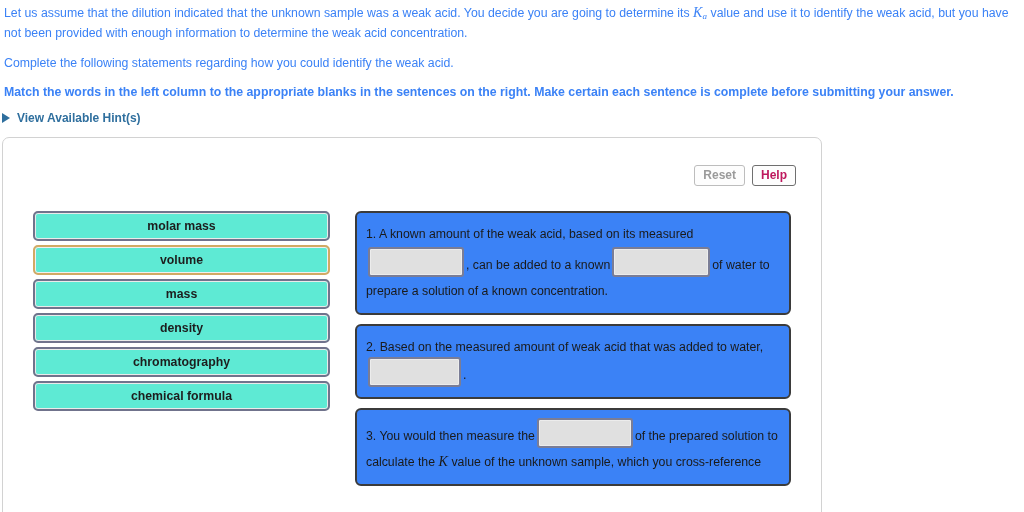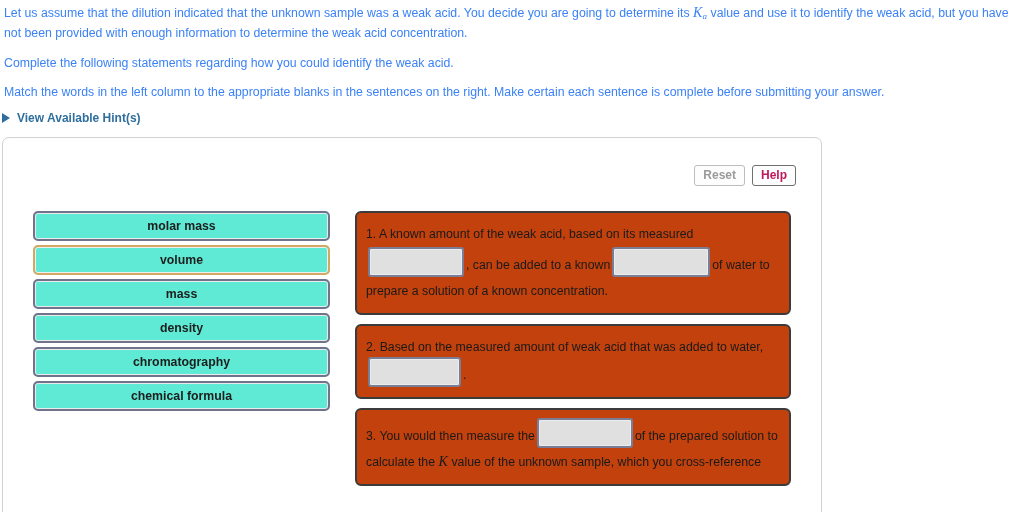--- a/index.html
+++ b/index.html
@@ -21,21 +21,21 @@
     padding: 4px 6px 0 4px;
   }
   .para {
     font-size: 12.3px;
     line-height: 17px;
     margin: 0 0 12px 0;
     color: #3b82f6;
     max-width: 1016px;
   }
   .para.tight { margin-bottom: 13px; }
-  .para.bold { font-weight: normal; }
+  .para.bold { font-weight: bold; }
 
   .ka {
     font-family: "Liberation Serif", serif;
     font-style: italic;
     font-size: 14px;
     letter-spacing: 0.2px;
   }
   .ka sub {
     font-size: 9px;
     font-style: italic;
@@ -145,21 +145,21 @@
     display: flex;
     flex-direction: column;
     gap: 9px;
     min-width: 0;
   }
   .card {
     border: 2px solid #3b3b3b;
     border-radius: 6px;
     padding: 8px 9px 9px 9px;
     box-sizing: border-box;
-    background: #c2410c;
+    background: #3b82f6;
     font-size: 12.3px;
     line-height: 26px;
     color: #1a1a1a;
   }
   .card .flow { display: block; }
 
   .blank {
     display: inline-block;
     vertical-align: -8px;
     width: 92px;

